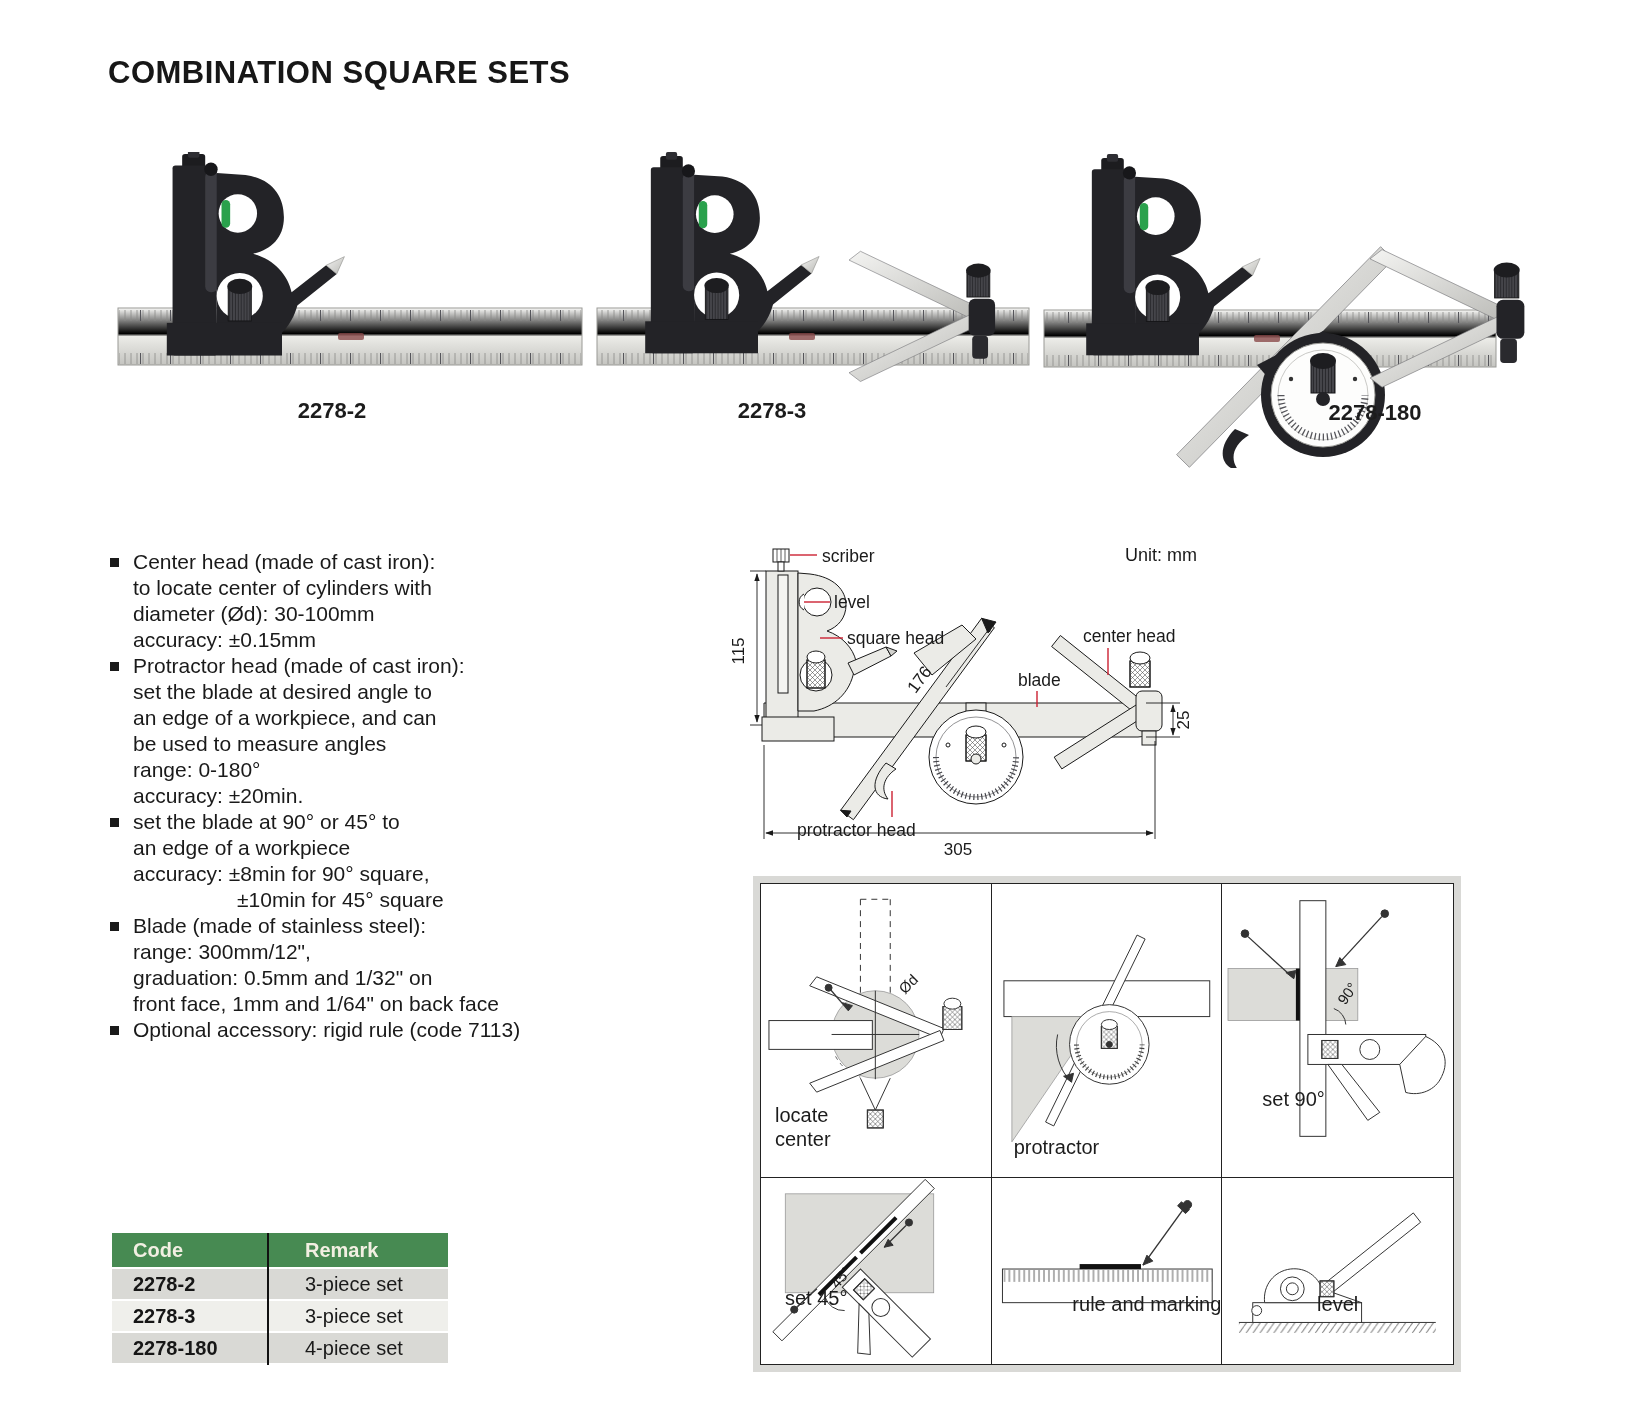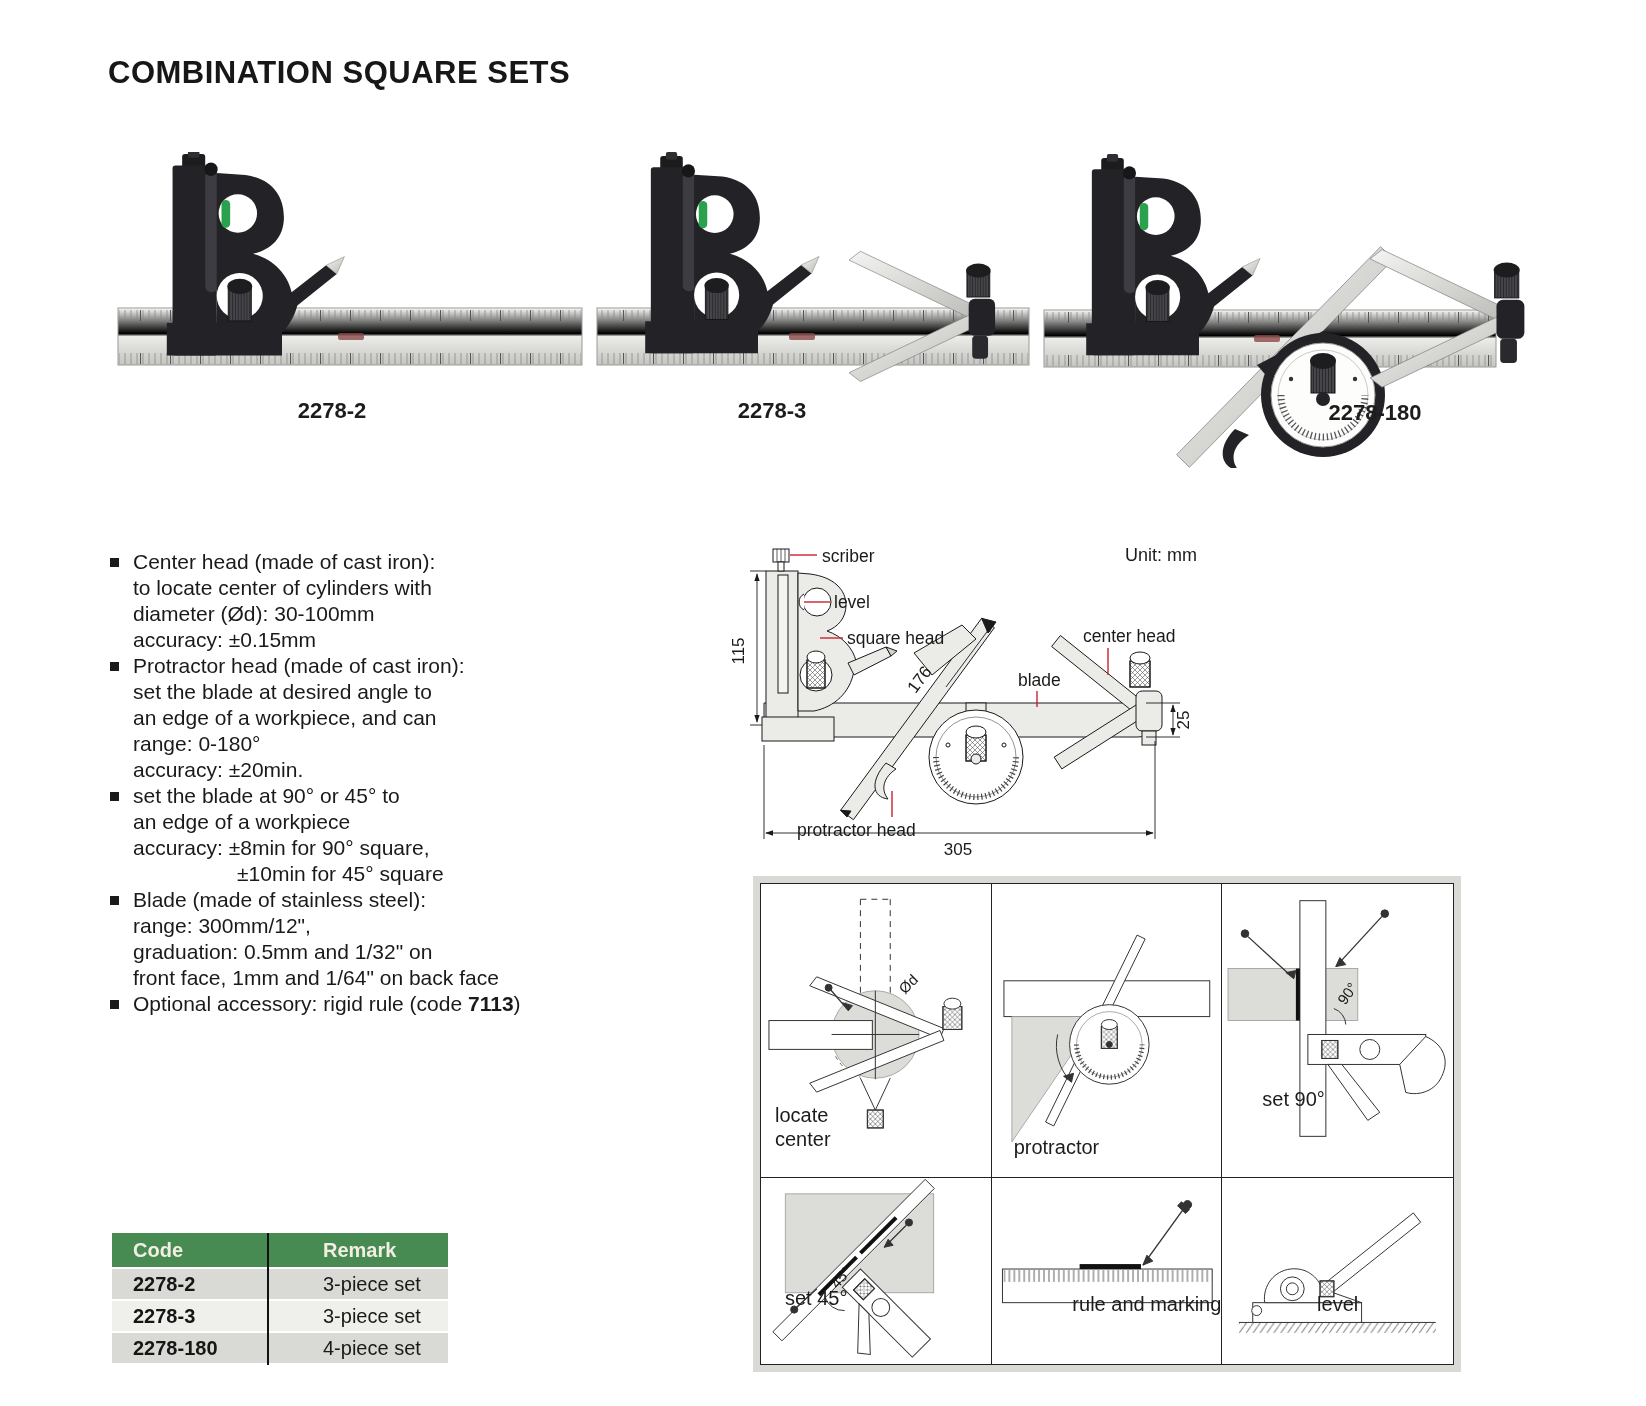--- a/index.html
+++ b/index.html
@@ -11,28 +11,28 @@
   .product-code{position:absolute;width:190px;text-align:center;font-size:22px;font-weight:bold;color:#1c1c1c;}
   .diagram-svg{position:absolute;left:700px;top:505px;width:500px;height:360px;}
   svg text{font-family:"Liberation Sans","DejaVu Sans",sans-serif;fill:#1a1a1a;}
   
   .features{position:absolute;left:108px;top:549px;width:470px;}
   .feat{display:flex;align-items:flex-start;}
   .bullet{flex:0 0 auto;width:9px;height:9px;background:#1a1a1a;margin:9px 14px 0 2px;}
   .flines{flex:1;}
   .fline{font-size:21px;line-height:26px;white-space:pre;}
   .fline.indent{padding-left:104px;}
-  .fline b{font-weight:bold;}
+  .fline b{font-weight:normal;}
   
   .spec-table{position:absolute;left:112px;top:1233px;width:336px;font-size:20px;}
   .t-head{display:flex;height:34px;background:#478a52;color:#f2efe2;font-weight:bold;align-items:center;}
   .t-row{display:flex;height:30px;margin-top:2px;align-items:center;background:#d9d9d5;}
   .t-row.alt{background:#efefeb;}
   .t-cell.code{width:155px;padding-left:21px;box-sizing:border-box;}
-  .t-cell.remark{width:181px;padding-left:56px;box-sizing:border-box;}
+  .t-cell.remark{width:181px;padding-left:38px;box-sizing:border-box;}
   .t-row .t-cell.code{font-weight:bold;color:#161616;}
   .t-vline{position:absolute;left:155px;top:0;height:132px;width:1.5px;background:#111;}
   
   .usage-panel{position:absolute;left:753px;top:876px;width:708px;height:496px;
                border:7px solid #d9d9d6;box-sizing:border-box;background:#fff;}
   .ugrid{width:100%;height:100%;display:grid;grid-template-columns:1fr 1fr 1fr;grid-template-rows:294px 1fr;
          border:1.5px solid #222;box-sizing:border-box;}
   .ucell{position:relative;border-right:1.5px solid #222;border-bottom:1.5px solid #222;overflow:hidden;}
   .ucell.last-col{border-right:none;}
   .ucell.row2{border-bottom:none;}
@@ -257,20 +257,21 @@
         <div class="fline">diameter (Ød): 30-100mm</div>
         <div class="fline">accuracy: ±0.15mm</div>
       </div>
     </div>
     <div class="feat">
       <span class="bullet"></span>
       <div class="flines">
         <div class="fline">Protractor head (made of cast iron):</div>
         <div class="fline">set the blade at desired angle to</div>
         <div class="fline">an edge of a workpiece, and can</div>
+        <div class="fline">be used to measure angles</div>
         <div class="fline">range: 0-180°</div>
         <div class="fline">accuracy: ±20min.</div>
       </div>
     </div>
     <div class="feat">
       <span class="bullet"></span>
       <div class="flines">
         <div class="fline">set the blade at 90° or 45° to</div>
         <div class="fline">an edge of a workpiece</div>
         <div class="fline">accuracy: ±8min for 90° square,</div>

